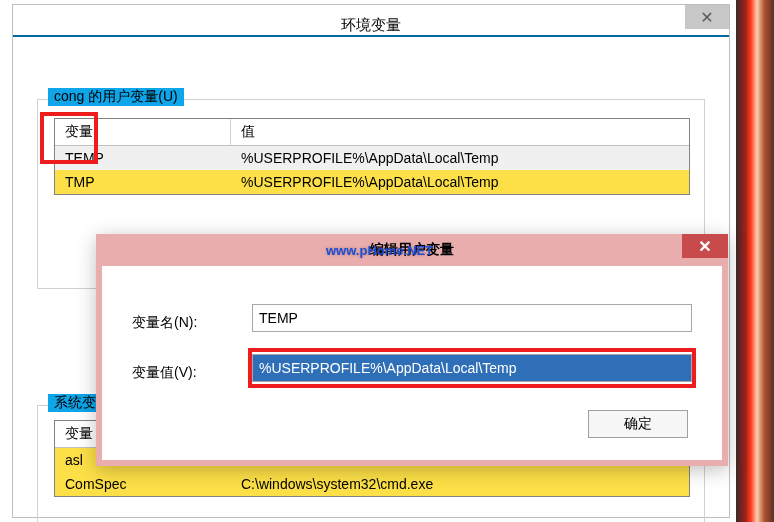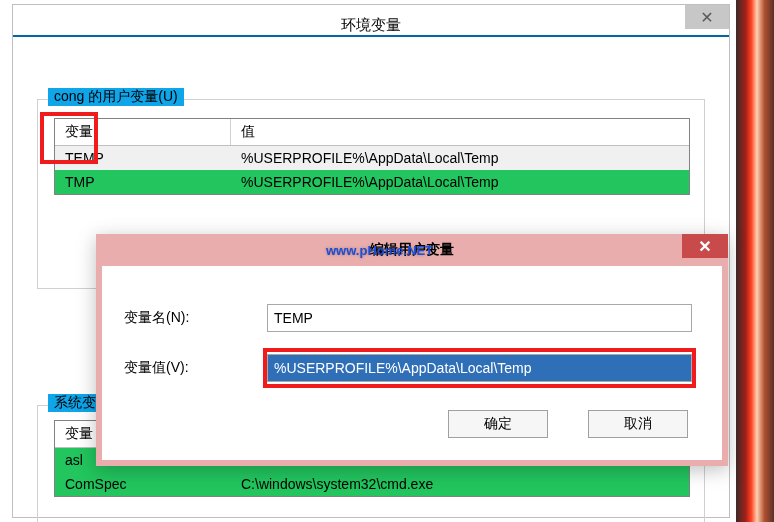--- a/index.html
+++ b/index.html
@@ -59,21 +59,21 @@
     position: absolute;
     top: -12px; left: 10px;
     background: #0ea5e9;
     padding: 0 6px;
   }
   .var-table {
     position: absolute;
     left: 16px; top: 18px;
     width: 636px;
     border: 1px solid #828282;
-    background: #22c55e;
+    background: #fde047;
   }
   .vt-header {
     display: flex;
     border-bottom: 1px solid #c0c0c0;
     background: #fff;
   }
   .vt-col1 { width: 176px; padding: 4px 10px; border-right: 1px solid #d0d0d0; }
   .vt-col2 { flex: 1; padding: 4px 10px; }
   .vt-row { display: flex; }
   .vt-row .vt-col1 { border-right: none; }
@@ -118,23 +118,22 @@
     right: 0; top: 0;
     width: 46px; height: 24px;
     background: #c94a4a;
     color: #fff;
     display: flex; align-items:center; justify-content:center;
     font-size: 16px;
     cursor: pointer;
   }
   .form-row {
     display: flex;
-    align-items: center;
-    margin: 22px 30px 0 22px;
-    gap: 23px;
+    align-items: flex-end;
+    margin: 22px 30px 0 30px;
   }
   .form-row label { width: 120px; }
   .form-row input {
     flex: 1;
     height: 28px;
     border: 1px solid #a8a8a8;
     padding: 2px 6px;
     font-family: inherit;
     font-size: 14px;
   }
@@ -237,15 +236,14 @@
   <div class="form-row">
     <label>变量值(V):</label>
     <div class="val-wrap">
       <input type="text" class="val-sel" value="%USERPROFILE%\AppData\Local\Temp" style="">
       <div class="highlight-box-val"></div>
     </div>
   </div>
 
   <div class="btn-row">
     <button class="win-btn">确定</button>
-    <button class="win-btn">取消</button>
   </div>
 </div>
 
 </body></html>

